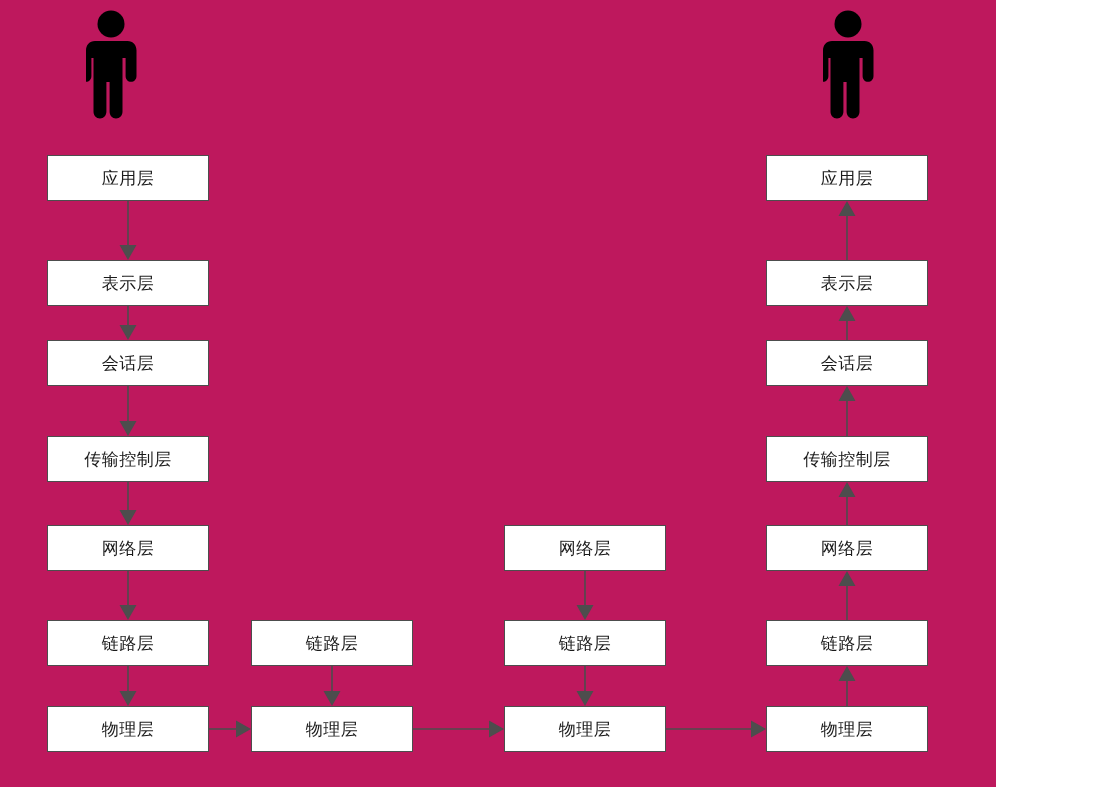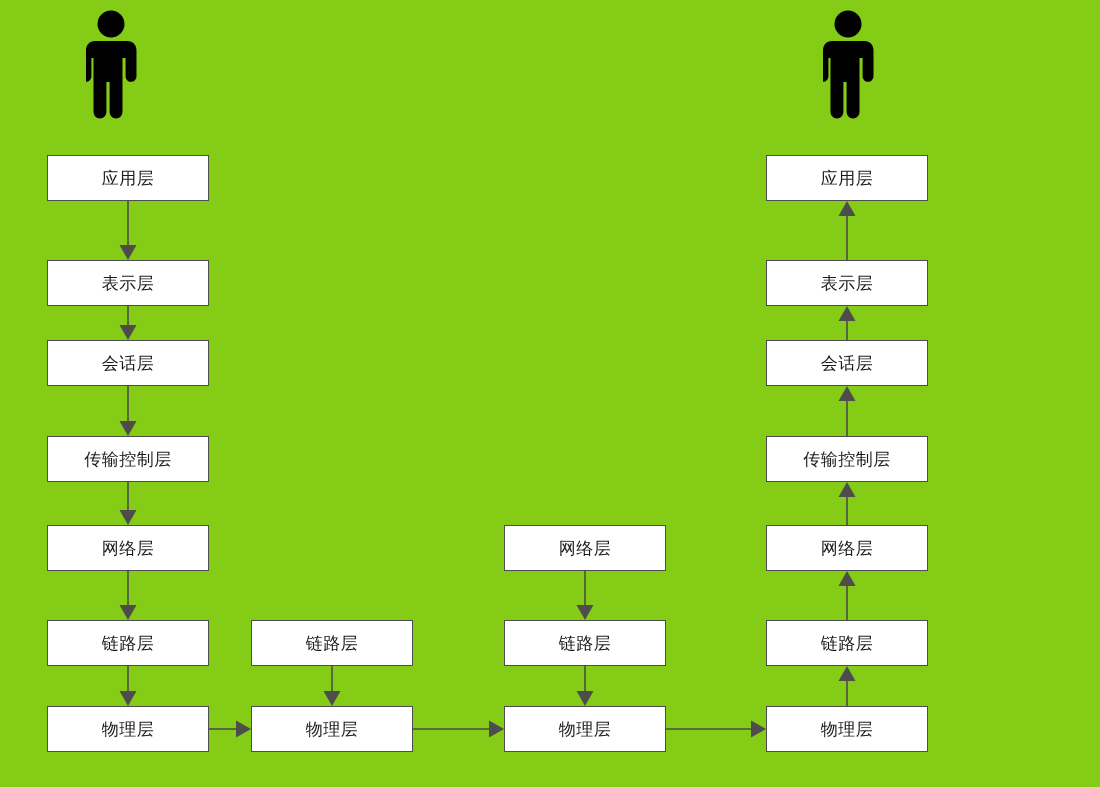--- a/index.html
+++ b/index.html
@@ -5,23 +5,23 @@
   html, body {
     margin: 0;
     padding: 0;
     background: #ffffff;
   }
   body {
     font-family: "Liberation Sans", "DejaVu Sans", sans-serif;
   }
   #canvas {
     position: relative;
-    width: 1100px;
+    width: 996px;
     height: 787px;
-    background: #84cc16;
+    background: #be185d;
     overflow: hidden;
   }
   .node {
     position: absolute;
     box-sizing: border-box;
     border: 1.6px solid #4d4d4d;
     background: #ffffff;
     display: flex;
     align-items: center;
     justify-content: center;

